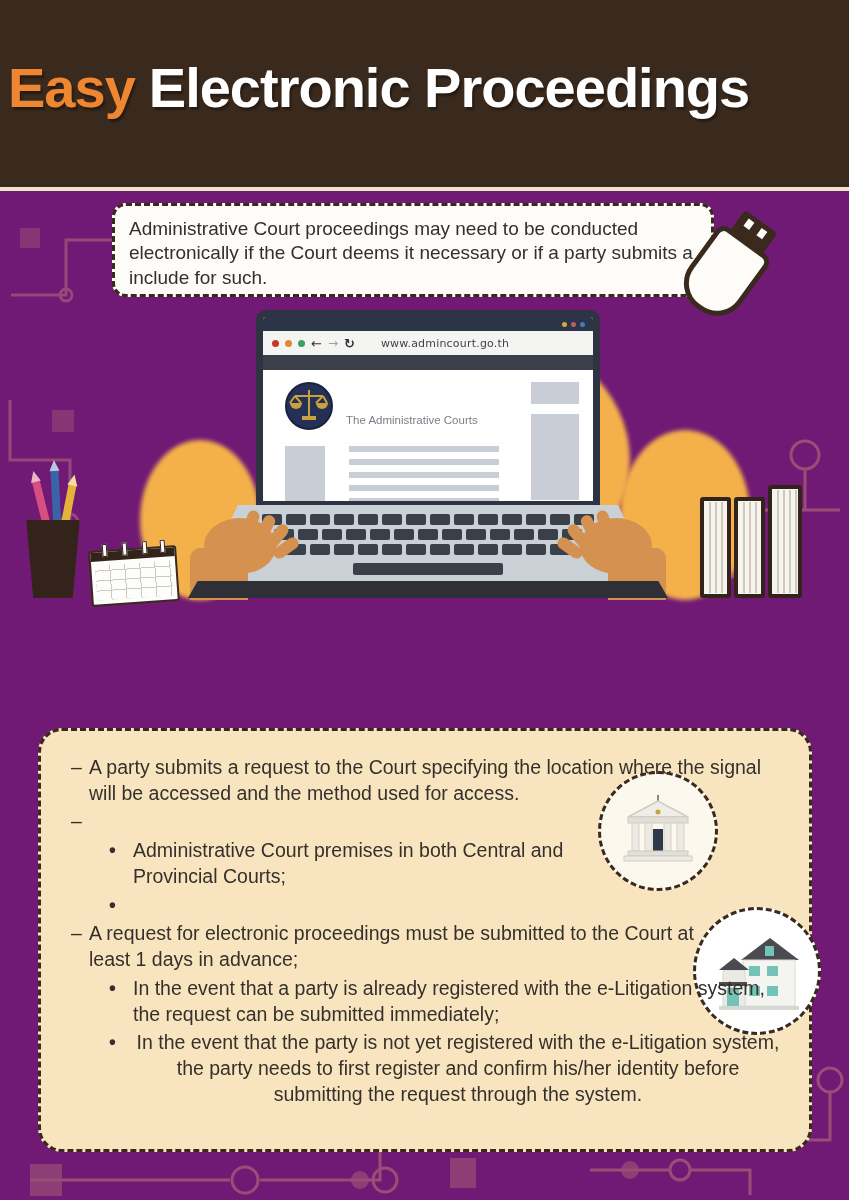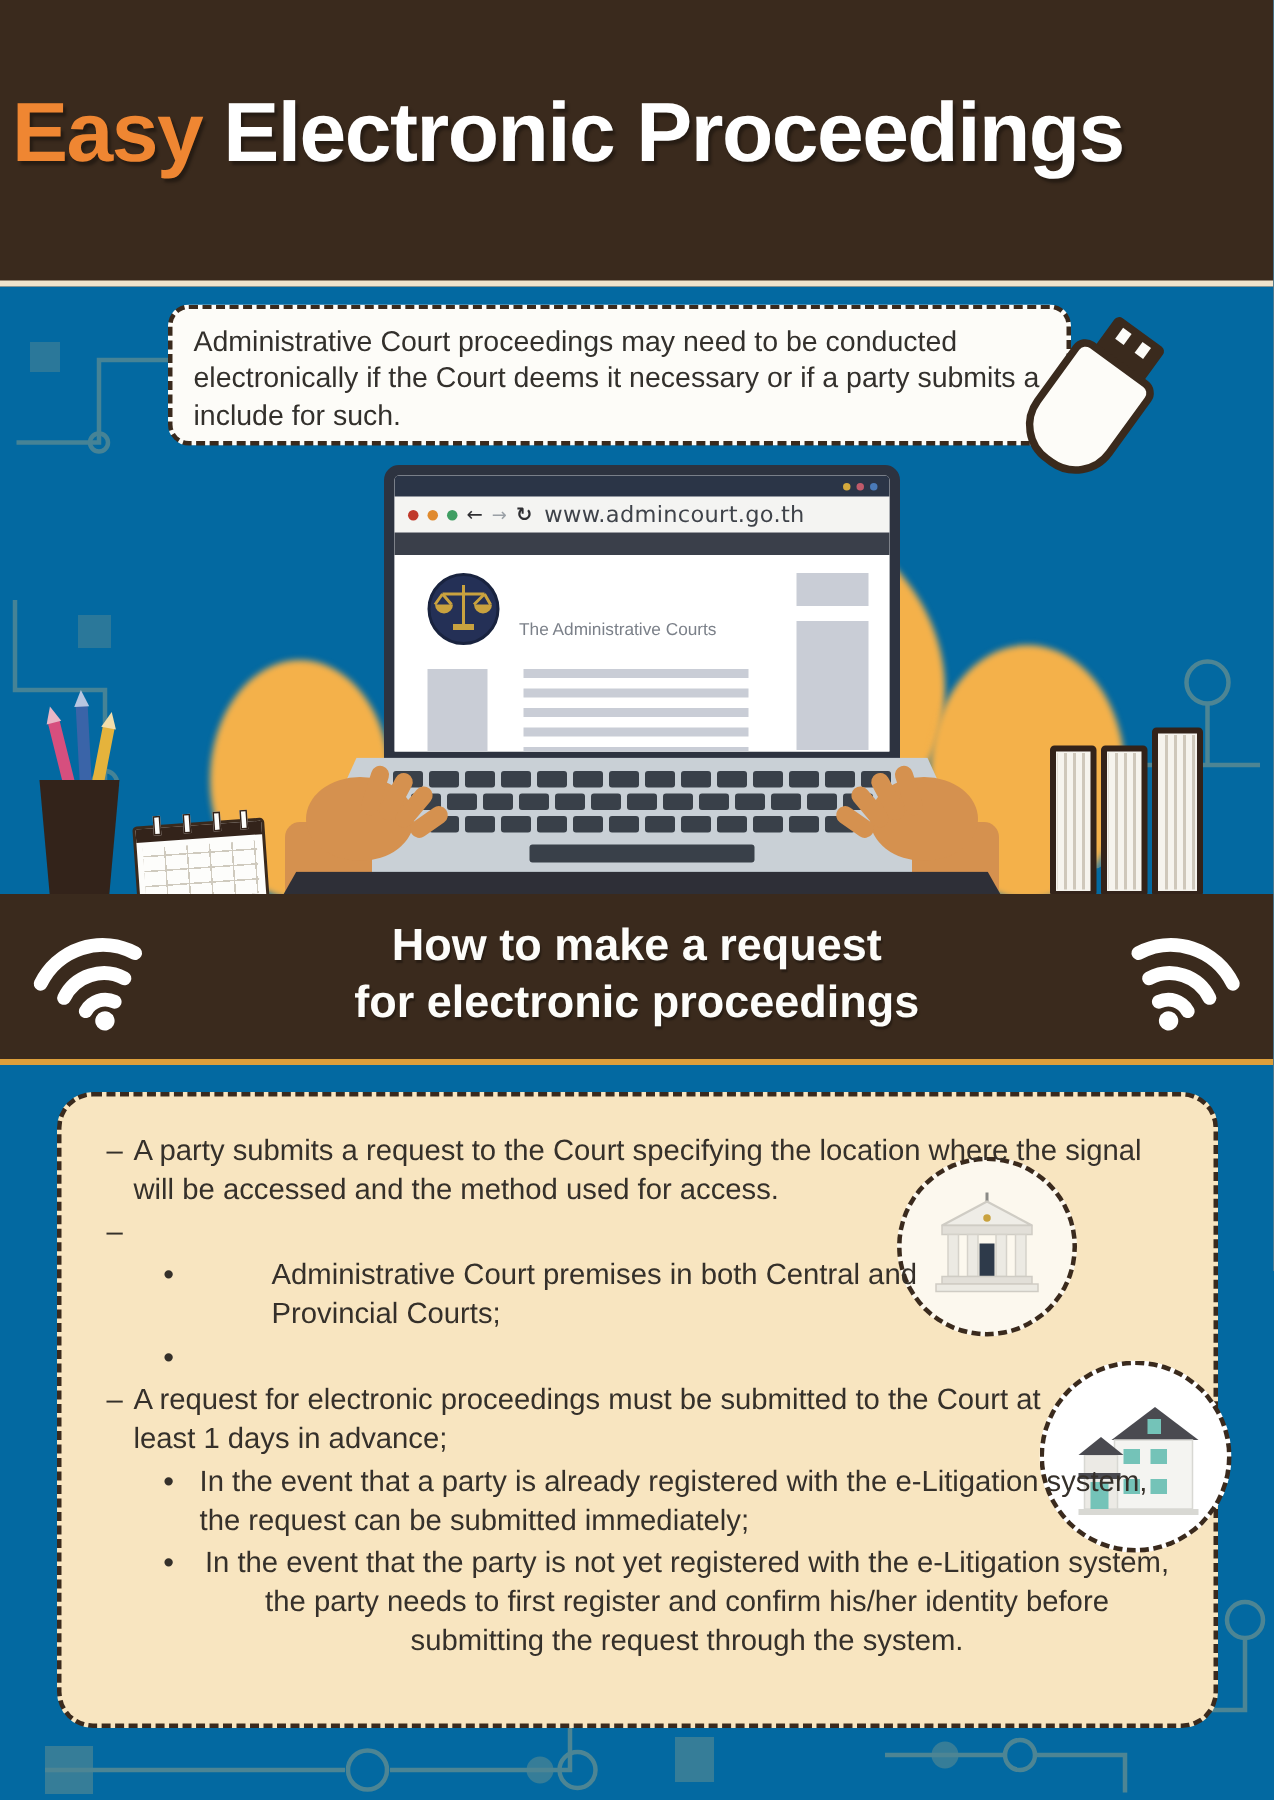--- a/index.html
+++ b/index.html
@@ -1,18 +1,18 @@
 <!DOCTYPE html>
 <html><head>
 <meta charset="utf-8">
 <style>
   html,body{margin:0;padding:0;background:#888;}
   .poster{
     position:relative;width:849px;height:1200px;margin:0 auto;
-    background:#0369a1;overflow:hidden;
+    background:#701a75;overflow:hidden;
     font-family:"Liberation Sans",sans-serif;
   }
   
   .header{
     position:absolute;left:0;top:0;width:849px;height:187px;
     background:#3a2a1d;border-bottom:4px solid #efe3cc;
   }
   .title{
     position:absolute;left:8px;top:55px;white-space:nowrap;
     font-size:56px;font-weight:bold;letter-spacing:-1px;
@@ -51,21 +51,21 @@
   }
   .titlebar{height:14px;background:#2b3547;position:relative;}
   .titlebar .dots{position:absolute;right:8px;top:5px;display:flex;gap:4px;}
   .titlebar .dots i{width:5px;height:5px;border-radius:50%;display:block;}
   .toolbar{height:24px;background:#f4f4f2;display:flex;align-items:center;padding:0 9px;gap:6px;
            font-family:"DejaVu Sans",sans-serif;}
   .toolbar .dot{width:7px;height:7px;border-radius:50%;display:inline-block;}
   .toolbar .nav{font-size:13px;color:#2f2f33;line-height:1;}
   .toolbar .nav.fwd{color:#9aa0a6;font-size:12px;}
   .toolbar .reload{font-size:13px;color:#2f2f33;font-weight:bold;line-height:1;}
-  .toolbar .url{font-size:15px;color:#3f434a;letter-spacing:.2px;margin-left:2px;}
+  .toolbar .url{font-size:11px;color:#3f434a;letter-spacing:.2px;margin-left:20px;}
   .tabstrip{height:15px;background:#3a3f4a;}
   .page{position:relative;height:138px;background:#ffffff;}
   .logo{
     position:absolute;left:22px;top:12px;width:48px;height:48px;border-radius:50%;
     background:#243056;border:2px solid #19233f;box-sizing:border-box;
   }
   .site-title{position:absolute;left:82px;top:10px;font-family:"DejaVu Sans",sans-serif;
     font-size:26px;font-weight:bold;color:#2d2d31;}
   .site-sub{position:absolute;left:83px;top:44px;font-size:11.5px;color:#7b8089;}
   .ph{position:absolute;background:#c9cdd6;}
@@ -125,21 +125,21 @@
   .steps-box{
     position:absolute;left:38px;top:728px;width:774px;height:424px;box-sizing:border-box;
     background:#f8e5c0;border:3px dashed #3a2a1d;border-radius:24px;
     padding:24px 26px 0 30px;color:#35302a;font-size:19.5px;line-height:1.32;
   }
   .steps-box ul{list-style:none;margin:0;padding:0;position:relative;z-index:2;}
   .steps-box li{display:flex;margin:0 0 3px 0;}
   .steps-box li .mk{flex:0 0 18px;}
   .steps-box li.bullet{margin-left:38px;}
   .steps-box li.bullet .mk{flex:0 0 24px;font-weight:bold;}
-  .w3{max-width:470px;margin-left:48px;} .w4{max-width:565px;} .w5{max-width:630px;} .w6{max-width:640px;} .w7{max-width:690px;text-align:center;}
+  .w3{max-width:470px;} .w4{max-width:565px;} .w5{max-width:630px;} .w6{max-width:640px;} .w7{max-width:690px;text-align:center;}
   .icon-circle{
     position:absolute;border:3px dashed #3a2a1d;border-radius:50%;
     display:flex;align-items:center;justify-content:center;z-index:1;
   }
   .circle-court{left:557px;top:40px;width:114px;height:114px;background:#fcf8ee;}
   .circle-house{left:652px;top:176px;width:122px;height:122px;background:#ffffff;}
 </style>
 </head>
 <body>
 
@@ -347,42 +347,20 @@
   <div class="book" style="left:700px;top:497px;width:31px;height:101px">
       <div class="pages"></div>
     </div>
   <div class="book" style="left:734px;top:497px;width:31px;height:101px">
       <div class="pages"></div>
     </div>
   <div class="book" style="left:768px;top:485px;width:34px;height:113px">
       <div class="pages"></div>
     </div>
 
-  <div class="banner">
-    <svg class="wifi l" viewBox="0 0 100 86">
-      <g stroke="#ffffff" stroke-width="10" fill="none" stroke-linecap="round">
-        <path d="M14 38 A 50 50 0 0 1 86 38"></path>
-        <path d="M27 53 A 32 32 0 0 1 73 53"></path>
-        <path d="M39 67 A 16 16 0 0 1 61 67"></path>
-      </g>
-      <circle cx="50" cy="78" r="7" fill="#ffffff"></circle>
-    </svg>
-    <div class="banner-text">
-      <div>How to make a request</div>
-      <div>for electronic proceedings</div>
-    </div>
-    <svg class="wifi r" viewBox="0 0 100 86">
-      <g stroke="#ffffff" stroke-width="10" fill="none" stroke-linecap="round">
-        <path d="M14 38 A 50 50 0 0 1 86 38"></path>
-        <path d="M27 53 A 32 32 0 0 1 73 53"></path>
-        <path d="M39 67 A 16 16 0 0 1 61 67"></path>
-      </g>
-      <circle cx="50" cy="78" r="7" fill="#ffffff"></circle>
-    </svg>
-  </div>
 
   <div class="steps-box">
     <ul>
       <li class="dash">
         <span class="mk">–</span>
         <span>A party submits a request to the Court specifying the location where the signal will be accessed and the method used for access.</span>
       </li>
       <li class="dash">
         <span class="mk">–</span>
       </li>

